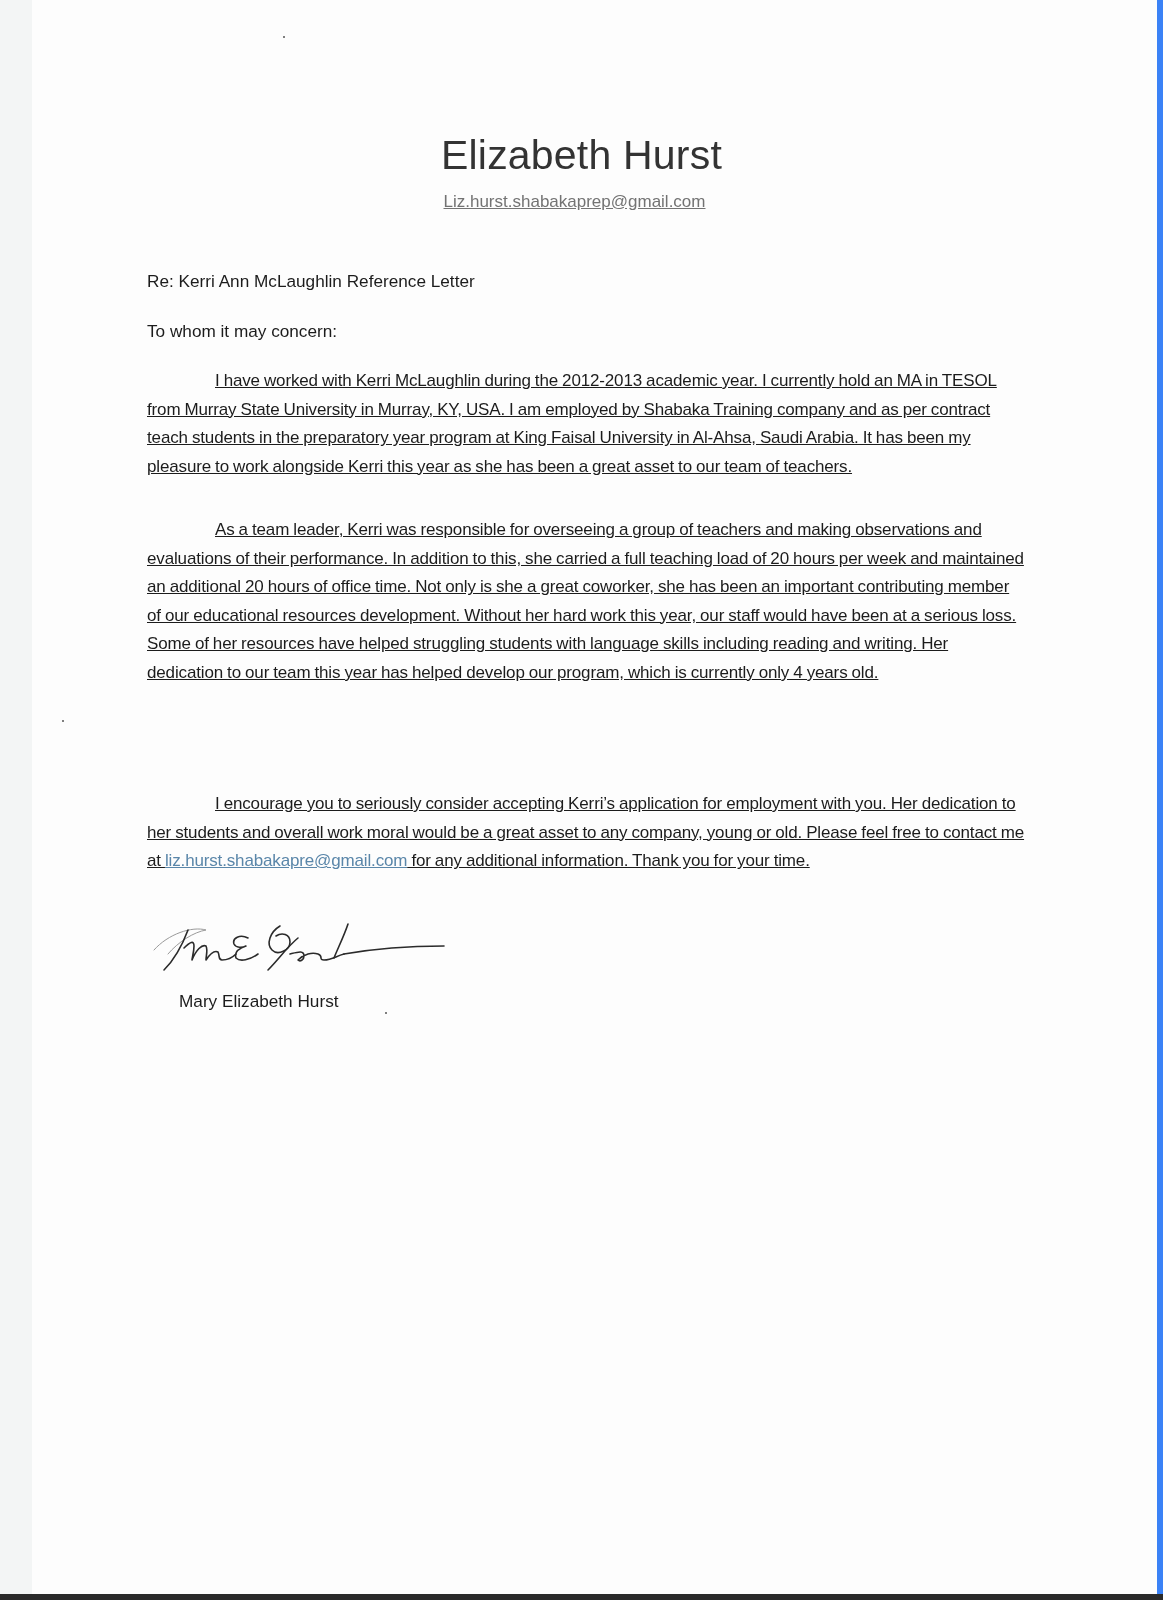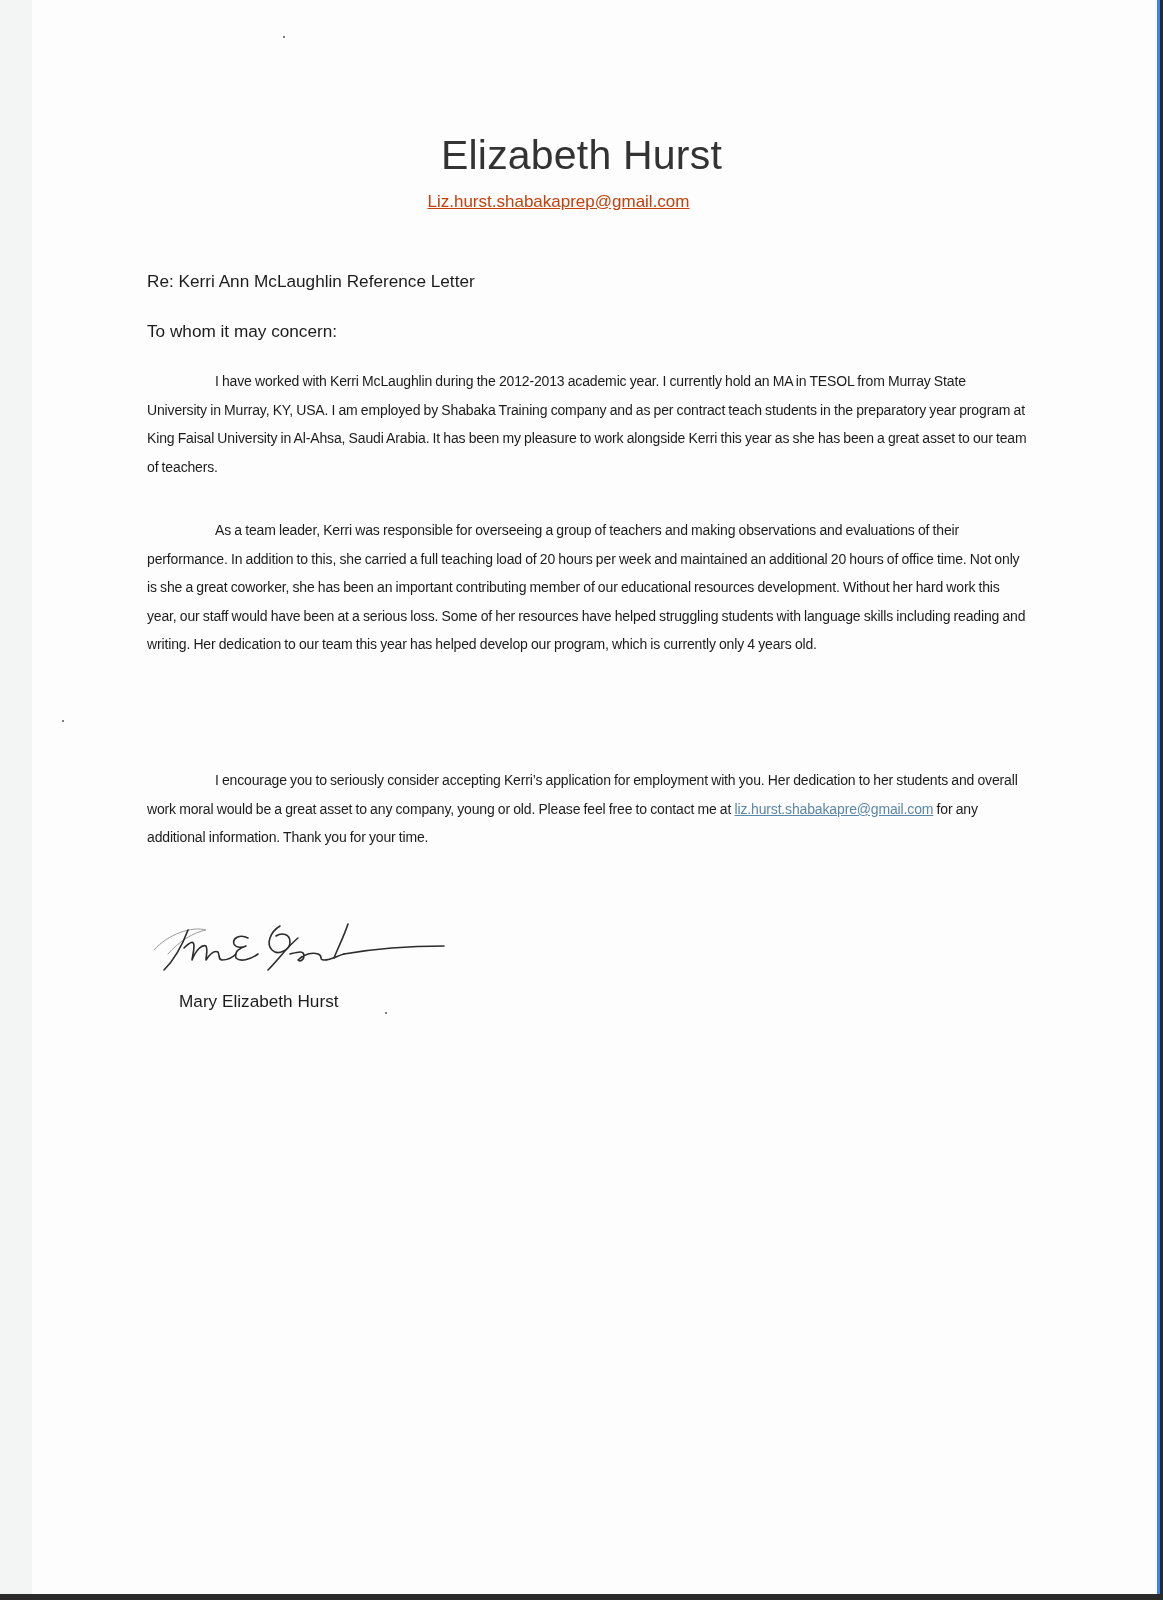--- a/index.html
+++ b/index.html
@@ -14,21 +14,21 @@
       overflow: hidden;
       font-family: "Liberation Sans", "DejaVu Sans", sans-serif;
     }
     .page {
       position: absolute;
       left: 0;
       top: 0;
       width: 1157px;
       height: 1594px;
       background: #fdfdfd;
-      border-right: 3px solid #3b82f6;
+      border-right: 7px solid #3b82f6;
     }
     .page .left-shade {
       position: absolute;
       left: 0;
       top: 0;
       width: 32px;
       height: 100%;
       background: #f3f5f5;
     }
     .speck {
@@ -43,53 +43,54 @@
       left: 0;
       top: 132px;
       width: 1163px;
       text-align: center;
       font-size: 41px;
       color: #333333;
       letter-spacing: 0.2px;
     }
     .header-email {
       position: absolute;
-      left: 0;
+      left: 16px;
       top: 192px;
       width: 1117px;
       text-align: center;
       font-size: 17px;
-      color: #c2410c;
+      color: #737373;
       text-decoration: underline;
       cursor: pointer;
     }
     .body-text {
       position: absolute;
       left: 147px;
       width: 880px;
       font-size: 17.2px;
       color: #1c1c1c;
       line-height: 28.6px;
     }
     .re-line { top: 267px; }
     .salutation { top: 317px; }
     .para {
       position: absolute;
       left: 147px;
       width: 880px;
-      font-size: 14px;
+      font-size: 17px;
       color: #1c1c1c;
       line-height: 28.6px;
       text-indent: 68px;
       letter-spacing: -0.15px;
       word-spacing: -0.5px;
+      text-decoration: underline;
     }
     .para1 { top: 367px; }
     .para2 { top: 516px; }
-    .para3 { top: 766px; }
+    .para3 { top: 790px; }
     .link {
       color: #5a86a9;
       text-decoration: underline;
       cursor: pointer;
     }
     .closing { top: 889px; }
     .signature {
       position: absolute;
       left: 148px;
       top: 920px;

